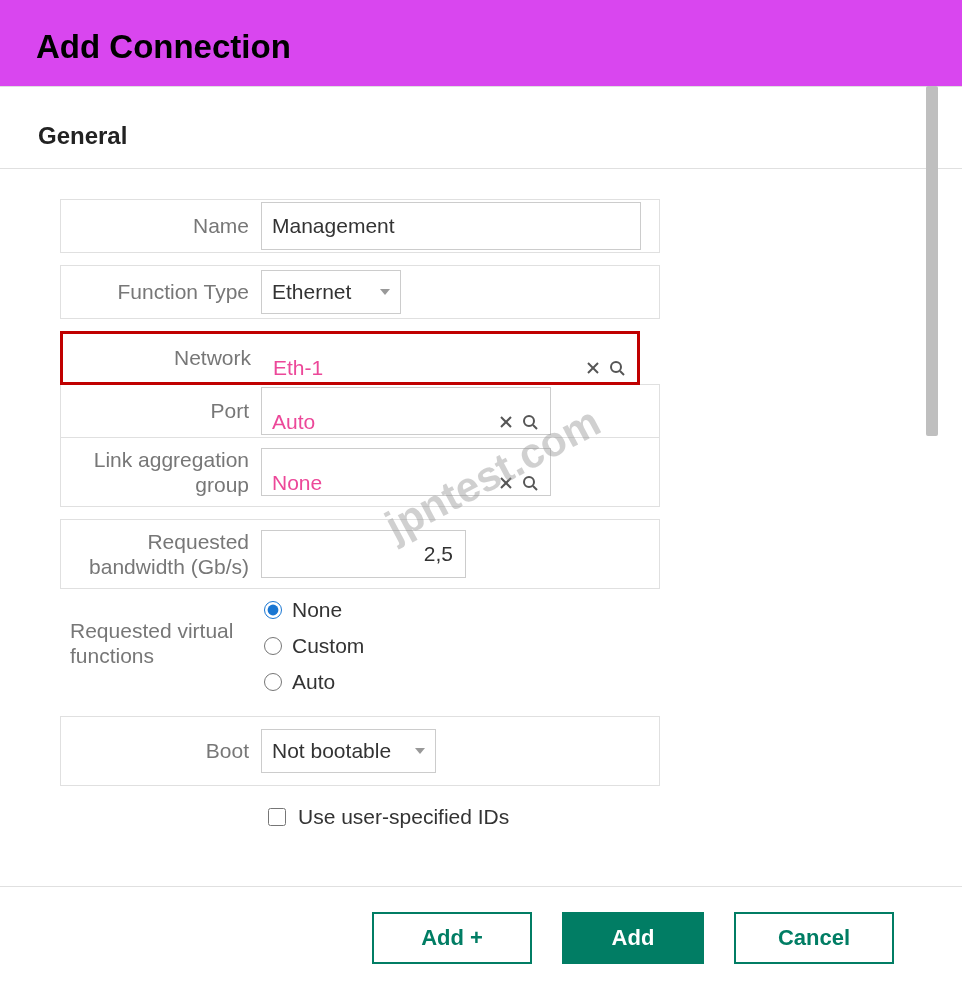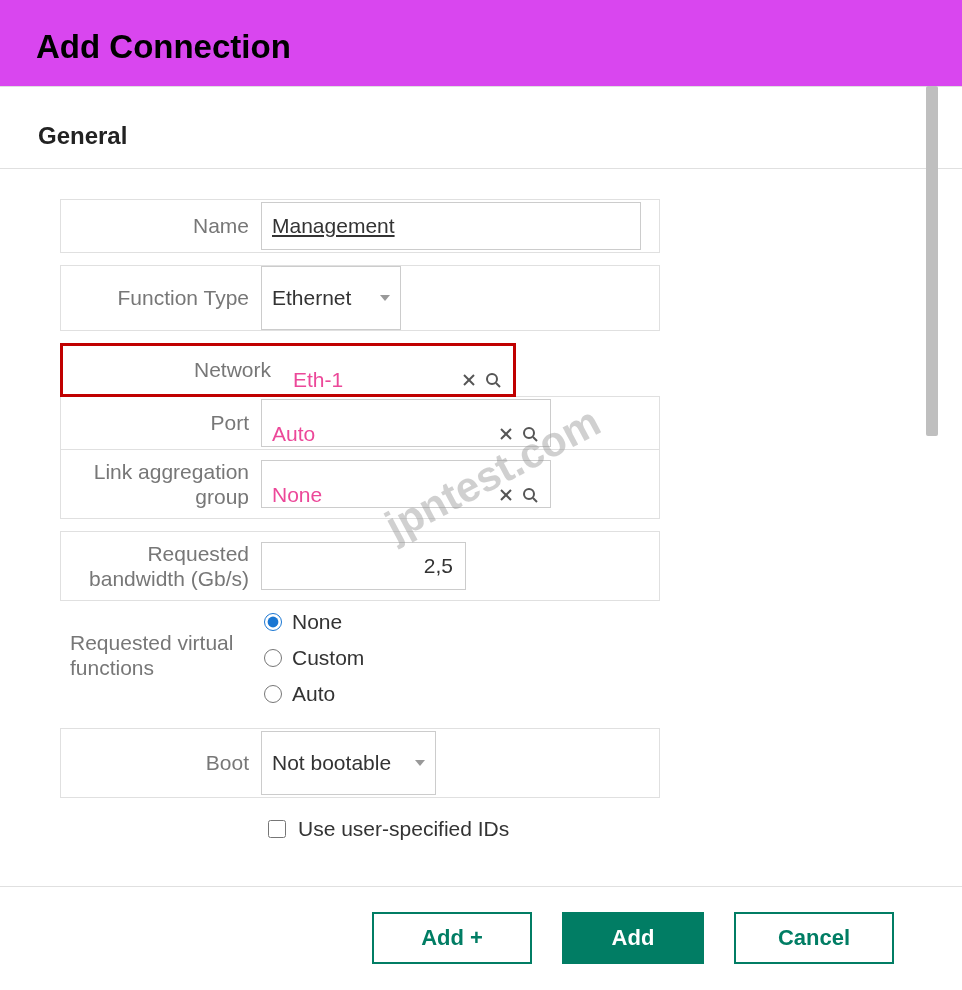--- a/index.html
+++ b/index.html
@@ -43,25 +43,24 @@
     display: flex;
     align-items: stretch;
     margin-left: 60px;
     width: 600px;
     border: 1px solid #e0e0e0;
     margin-bottom: -1px;
     min-height: 54px;
   }
   .row.highlight {
     border: 3px solid #c00000;
-    width: 456px;
+    width: 580px;
     margin-left: 60px;
     position: relative;
     z-index: 2;
-    padding-left: 20px;
   }
   .row.spacer {
     border: none;
     height: 14px;
     min-height: 14px;
   }
   .label {
     width: 200px;
     min-width: 200px;
     color: #777;
@@ -87,28 +86,27 @@
   }
   .text-input {
     border: 1px solid #ccc;
     height: 48px;
     padding: 0 10px;
     font-size: 21px;
     color: #333;
     outline: none;
     background: #fff;
     font-family: inherit;
-    text-decoration: underline;
   }
   .text-input.wide {
     width: 380px;
   }
   .select-box {
     border: 1px solid #ccc;
-    height: 64px;
+    height: 44px;
     width: 140px;
     display: flex;
     align-items: center;
     padding: 0 10px;
     font-size: 21px;
     color: #333;
     background: #fff;
     position: relative;
   }
   .select-box.wider {

